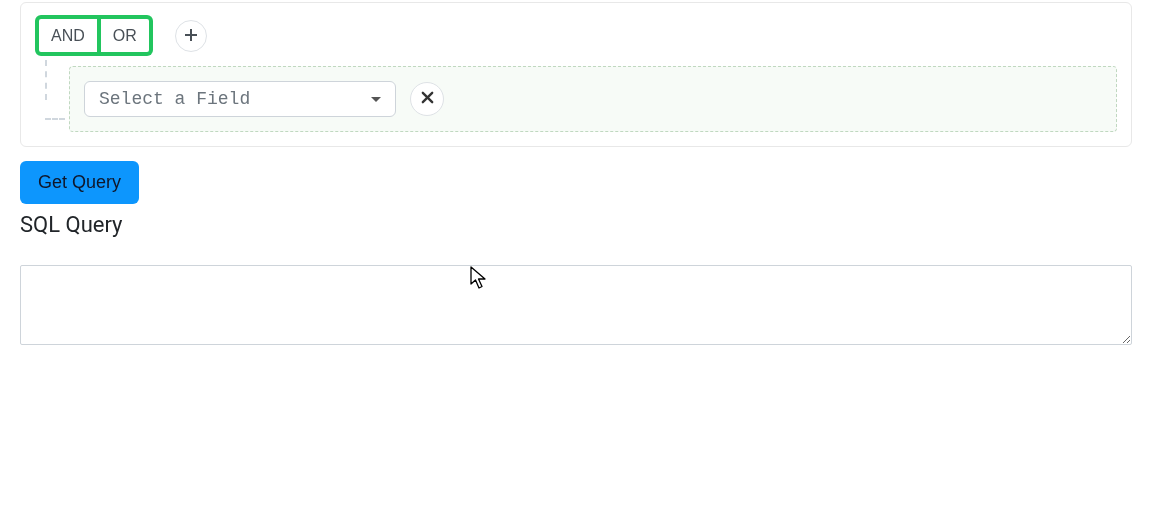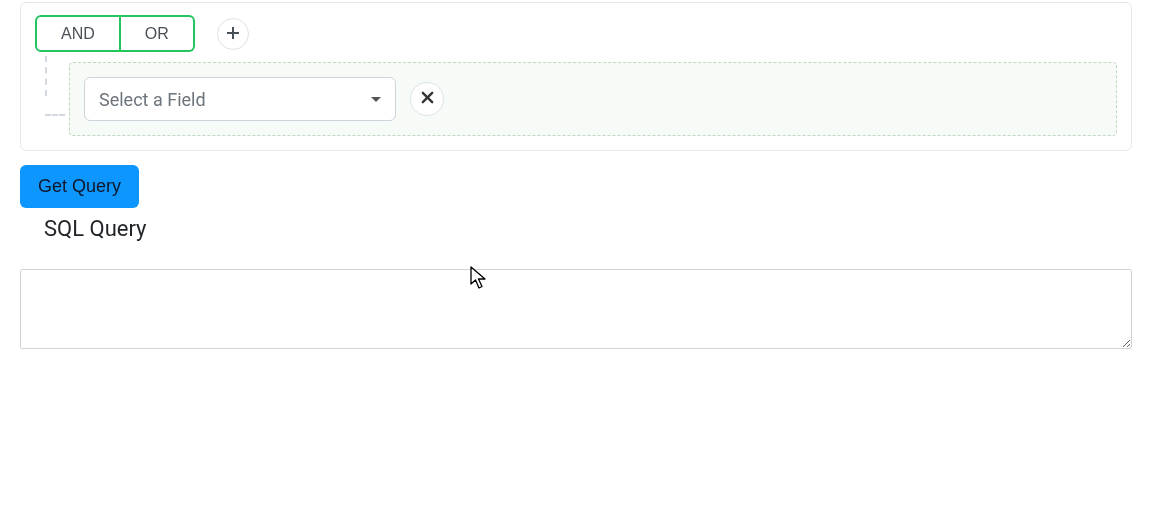--- a/index.html
+++ b/index.html
@@ -30,22 +30,22 @@
       gap: 22px;
       margin-bottom: 0;
     }
     .btn-group {
       display: inline-flex;
       border-radius: 6px;
       overflow: visible;
     }
     .btn-toggle {
       background: #fff;
-      border: 2px solid #22c55e;
-      padding: 7px 24px;
+      border: 4px solid #22c55e;
+      padding: 7px 12px;
       font-size: 16px;
       color: #495057;
       cursor: pointer;
       line-height: 1.2;
     }
     .btn-toggle:first-child {
       border-top-left-radius: 6px;
       border-bottom-left-radius: 6px;
     }
     .btn-toggle:last-child {
@@ -101,29 +101,30 @@
       align-items: center;
       gap: 14px;
       background-image: radial-gradient(#d2e3d2 0.6px, transparent 0.6px);
       background-size: 6px 6px;
       background-color: #f7fbf7;
     }
     .dropdown-field {
       background: #fff;
       border: 1px solid #ced4da;
       border-radius: 6px;
-      height: 44px;
+      height: 36px;
       min-width: 312px;
       display: flex;
       align-items: center;
       justify-content: space-between;
       padding: 0 14px;
       cursor: pointer;
       color: #6c757d;
       font-size: 18px;
+      font-family: Liberation Mono, monospace;
     }
     .dropdown-field .caret {
       border-top: 5px solid #555;
       border-left: 5px solid transparent;
       border-right: 5px solid transparent;
       width: 0;
       height: 0;
     }
     .btn-icon-remove {
       width: 34px;
@@ -150,21 +151,20 @@
       font-size: 18px;
       cursor: pointer;
       margin-top: 14px;
       display: inline-block;
     }
     .section-title {
       font-size: 22px;
       font-weight: 400;
       margin-top: 8px;
       color: #212529;
-      margin-left: 24px;
     }
     .sql-output {
       width: 100%;
       height: 80px;
       border: 1px solid #ced4da;
       border-radius: 2px;
       margin-top: 28px;
       resize: both;
       font-family: inherit;
       font-size: 14px;

